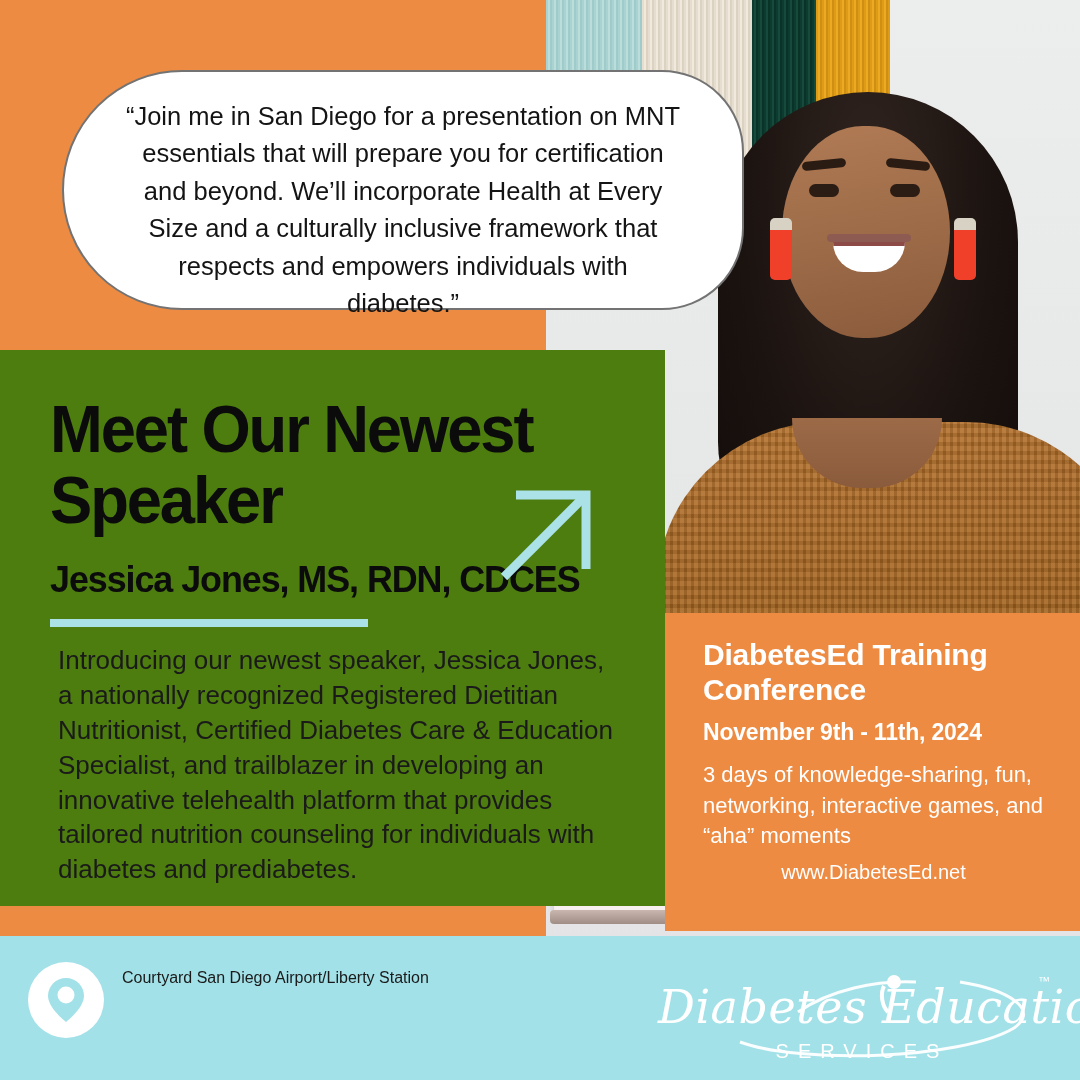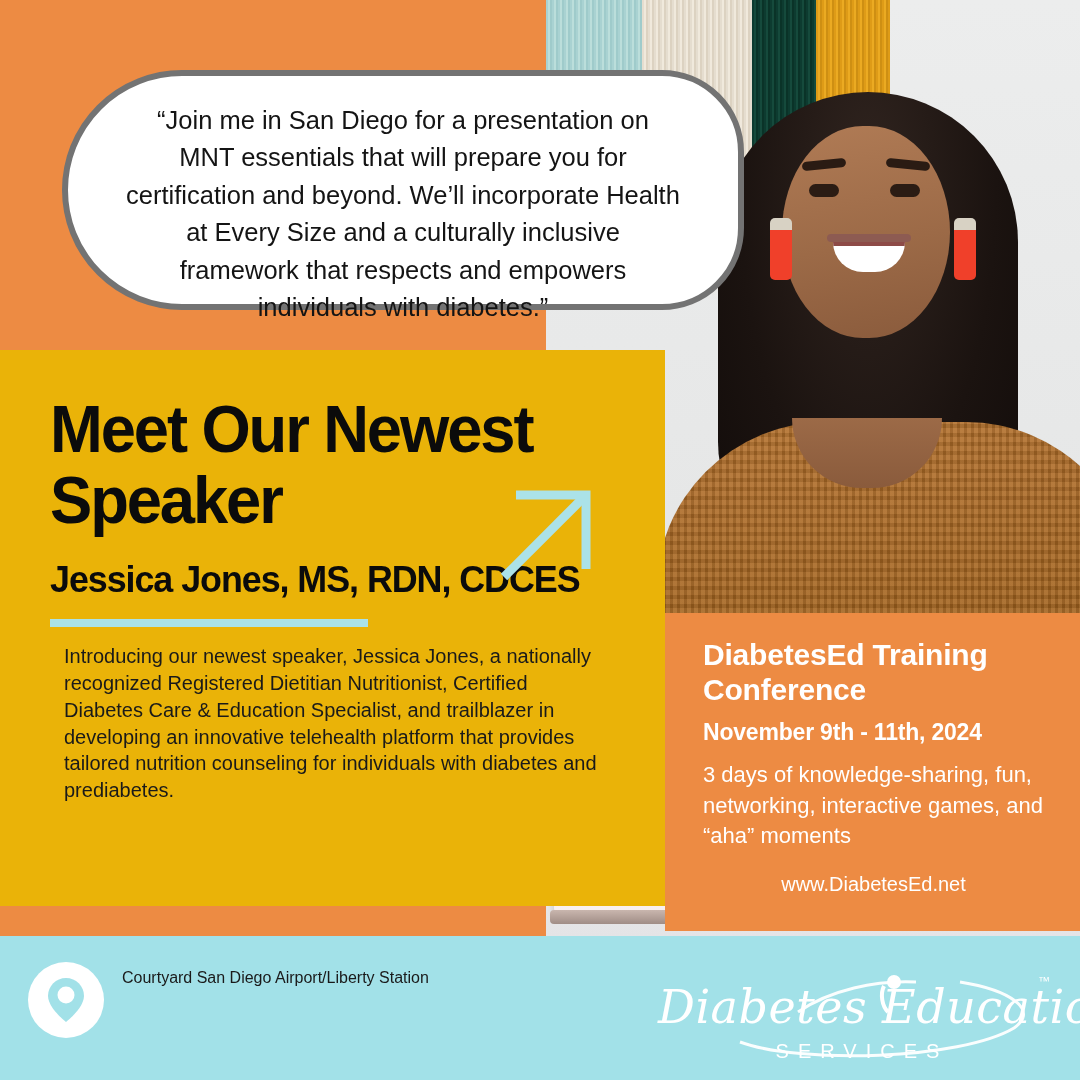--- a/index.html
+++ b/index.html
@@ -73,39 +73,39 @@
   .apple{position:absolute;left:88px;top:92px;width:32px;height:38px;color:#fff;font-size:34px;line-height:34px;
        text-shadow:0 0 10px rgba(255,255,255,.95);}
   .laptop-base{position:absolute;left:-4px;bottom:-10px;width:400px;height:14px;border-radius:4px;
        background:linear-gradient(180deg,#C9B6AE,#A08D86);}
 
   
   .info-panel{position:absolute;left:665px;top:613px;width:425px;height:318px;background:#ED8B43;}
   .info-inner{padding:24px 26px 0 38px;color:#fff;}
   .conf-title{font-size:30px;font-weight:bold;line-height:1.17;letter-spacing:-.2px;margin:0 0 12px 0;}
   .conf-date{font-size:23px;font-weight:bold;margin:0 0 14px 0;letter-spacing:-.2px;}
-  .conf-desc{font-size:22px;line-height:1.38;margin:0 0 22px 0;}
+  .conf-desc{font-size:22px;line-height:1.38;margin:0 0 10px 0;}
   .conf-url{font-size:20px;text-align:center;padding-right:20px;margin-top:6px;}
 
   
-  .card{position:absolute;left:0;top:350px;width:665px;height:556px;background:#eab308;}
+  .card{position:absolute;left:0;top:350px;width:665px;height:556px;background:#4d7c0f;}
   .card-inner{padding:44px 44px 0 50px;}
   .headline{font-family:"Liberation Sans", sans-serif;font-weight:bold;font-size:66px;line-height:1.07;
      letter-spacing:-2.2px;color:#0B0B0B;margin:0;transform:scaleX(.96);transform-origin:left center;}
   .headline .l2{display:block;}
   .speaker-name{font-weight:bold;font-size:37px;letter-spacing:-1.1px;color:#0B0B0B;margin:24px 0 0 0;
      transform:scaleX(.97);transform-origin:left center;}
   .rule{width:318px;height:8px;background:#ABE2E8;margin:18px 0 16px 0;}
-  .bio{font-size:20px;line-height:1.34;color:#1A1A1A;margin:14px;max-width:560px;}
+  .bio{font-size:26px;line-height:1.34;color:#1A1A1A;margin:8px;max-width:560px;}
 
   .arrow-icon{position:absolute;left:498px;top:483px;width:100px;height:100px;}
 
   
   .bubble{position:absolute;left:62px;top:70px;width:682px;height:240px;background:#fff;
-     border:6px solid #737373;border-radius:120px 82px 82px 120px;box-sizing:border-box;z-index:5;}
+     border:2px solid #737373;border-radius:120px 82px 82px 120px;box-sizing:border-box;z-index:5;}
   .bubble-text{padding:26px 58px 0 58px;text-align:center;font-size:25.5px;line-height:1.47;color:#141414;}
   .bubble-tail{position:absolute;left:612px;top:252px;width:0;height:0;z-index:5;
      border-top:42px solid #fff;border-right:120px solid transparent;
      filter:drop-shadow(1.4px 1.4px 0 #8FD4DC);}
 
   
   .bottom-bar{position:absolute;left:0;bottom:0;width:1080px;height:144px;background:#A2E1E8;}
   .pin-wrap{position:absolute;left:28px;top:26px;width:76px;height:76px;border-radius:50%;background:#fff;
      display:flex;align-items:center;justify-content:center;}
   .addr{position:absolute;left:122px;top:30px;color:#1A1A1A;font-size:16px;line-height:1.55;}

